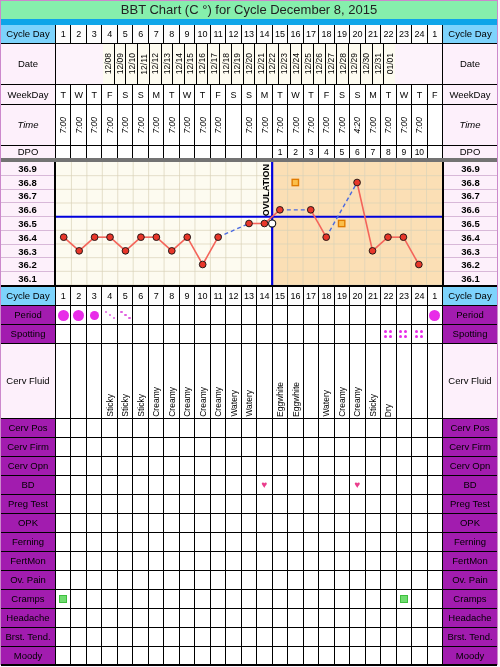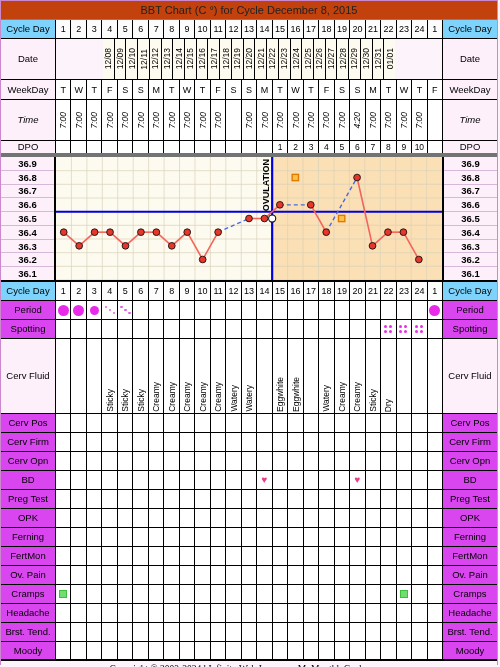--- a/index.html
+++ b/index.html
@@ -11,22 +11,22 @@
   #chart-frame{
     width:498px;height:665px;
     border:1px solid #cc88cc;
     background:#fdf3fb;
     box-sizing:border-box;
     position:relative;
   }
   
   .title{
     height:18px;line-height:18px;text-align:center;
-    font-size:11px;color:#222;background:#c2410c;
-    border-bottom:1px solid #0ea5e9;
+    font-size:13px;color:#222;background:#86efac;
+    border-bottom:6px solid #0ea5e9;
   }
   
   .row{display:flex;width:100%;box-sizing:border-box;border-bottom:1px solid #000;}
   .lbl,.rlbl{
     background:#fdf0fb;
     font-size:9.5px;
     display:flex;align-items:center;justify-content:center;
     box-sizing:border-box;
     border-right:1px solid #000;
     flex:0 0 55px;width:55px;
@@ -87,21 +87,21 @@
     box-sizing:border-box;
   }
   .tlab:last-child{border-bottom:none;}
   .plot{
     flex:1 1 auto;position:relative;background:#fdfbf0;
     box-sizing:border-box;overflow:hidden;
   }
 
   
   .r-std{height:19px;}
-  .r-std .lbl,.r-std .rlbl{background:#d946ef;}
+  .r-std .lbl,.r-std .rlbl{background:#a21caf;}
   .r-cf{height:75px;}
   .r-cf .cell{align-items:flex-end;padding-bottom:1px;}
   .cfv{writing-mode:vertical-rl;transform:rotate(180deg);font-size:8.5px;white-space:nowrap;}
 
   .dot-heavy{width:11px;height:11px;border-radius:50%;background:#e82be8;}
   .dot-med{width:9px;height:9px;border-radius:50%;background:#e82be8;}
   .spot3{width:12px;height:11px;position:relative;}
   .spot3 i{position:absolute;width:2.5px;height:2.5px;background:#e060e0;border-radius:50%;}
   .spot4{width:11px;height:10px;position:relative;}
   .spot4 i{position:absolute;width:3px;height:3px;background:#e82be8;border-radius:50%;}

